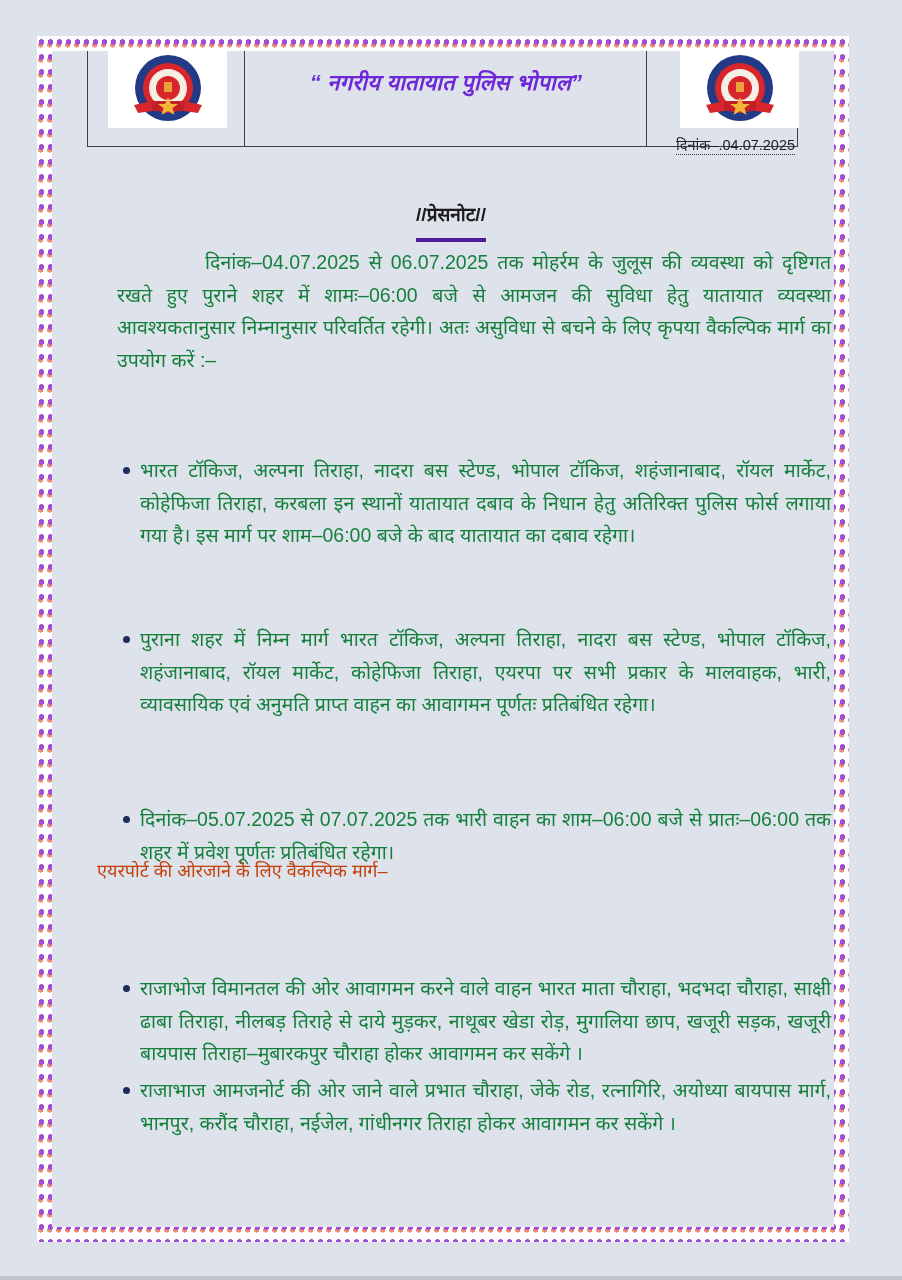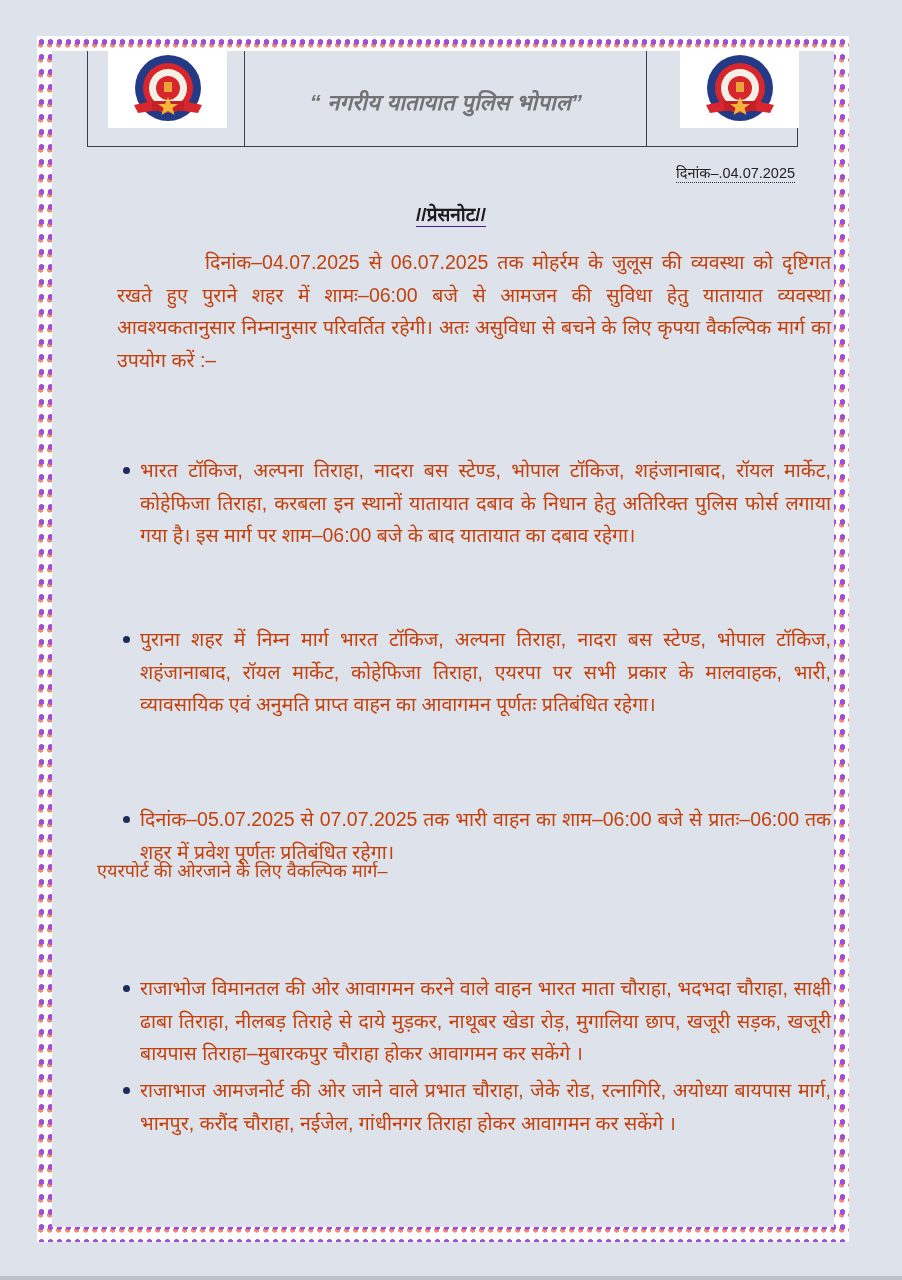--- a/index.html
+++ b/index.html
@@ -24,35 +24,35 @@
     position:absolute; left:15px; top:15px; right:15px; bottom:15px;
     background:#dee2eb;
   }
   .hdr-line { position:absolute; background:#3a3f4a; }
   .logo-box {
     position:absolute; top:51px; width:119px; height:77px; background:#ffffff;
     display:flex; align-items:center; justify-content:center;
   }
   .org-title {
     position:absolute; left:245px; width:402px; top:66px; text-align:center;
-    color:#737373; font-weight:bold; font-style:italic; font-size:22px; letter-spacing:0.2px;margin-top:20px;
+    color:#6d28d9; font-weight:bold; font-style:italic; font-size:22px; letter-spacing:0.2px;
   }
   .date-top {
-    position:absolute; left:676px; top:164px; font-size:14.5px; color:#222;
+    position:absolute; left:676px; top:136px; font-size:14.5px; color:#222;
     border-bottom:1px dotted #333; padding-bottom:0; line-height:18px;
   }
 
   .press-title {
     position:absolute; left:0; width:902px; top:201px; text-align:center;
     font-size:19px; font-weight:bold; color:#1b1b1b;
   }
-  .press-title span { border-bottom:1px solid #4c1d95; padding-bottom:1px; }
+  .press-title span { border-bottom:4px solid #4c1d95; padding-bottom:13px; }
 
   .text {
-    color:#c2410c; font-size:19.5px; line-height:32.6px; text-align:justify;
+    color:#15803d; font-size:19.5px; line-height:32.6px; text-align:justify;
   }
   .para { position:absolute; left:117px; width:714px; top:246px; }
   .para .indent { display:inline-block; width:88px; }
 
   .bullet {
     position:absolute; left:123px; width:708px;
   }
   .bullet .dot {
     position:absolute; left:0; top:13px; width:7px; height:7px; border-radius:50%; background:#1f2b5c;
   }

